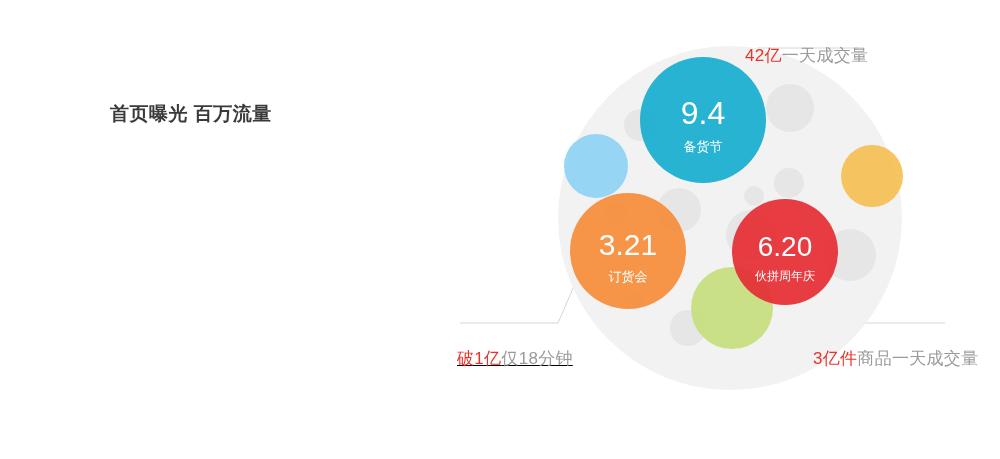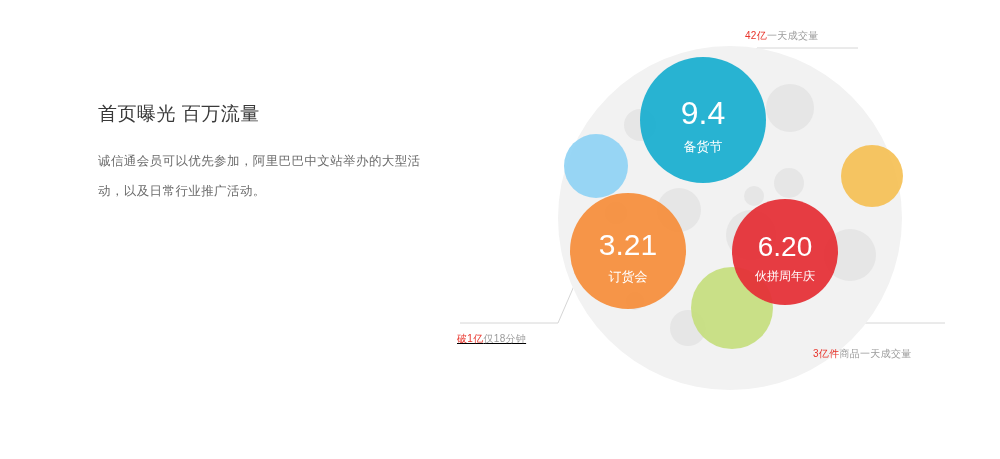--- a/index.html
+++ b/index.html
@@ -27,22 +27,22 @@
   .text-block {
     position: absolute;
     left: 98px;
     top: 100px;
     width: 330px;
   }
   .headline {
     font-size: 19px;
     line-height: 28px;
     color: #3a3a3a;
-    font-weight: normal;
-    margin: 0 0 18px 0;
+    font-weight: bold;
+    margin: 0 0 18px 12px;
     letter-spacing: 0.5px;
   }
   .body-copy {
     font-size: 12.5px;
     line-height: 30px;
     color: #6b6b6b;
     margin: 0;
     letter-spacing: 0.4px;
   }
 
@@ -57,34 +57,35 @@
   .cluster svg {
     display: block;
     position: absolute;
     left: 0;
     top: 0;
   }
 
   
   .callout {
     position: absolute;
-    font-size: 10px;
+    font-size: 17px;
     line-height: 16px;
     white-space: nowrap;
     letter-spacing: 0.3px;
+    margin-top: 20px;
   }
   .callout .hl {
     color: #e8332a;
   }
   .callout .rest {
     color: #9a9a9a;
   }
   .callout-top    { left: 745px; top: 28px; }
   .callout-left   { left: 457px; top: 331px; text-decoration: underline; }
-  .callout-right  { left: 813px; top: 346px; }
+  .callout-right  { left: 813px; top: 331px; }
 
   
   .bub-num {
     fill: #ffffff;
     font-family: "Liberation Sans", "DejaVu Sans", sans-serif;
     font-weight: normal;
     text-anchor: middle;
   }
   .bub-sub {
     fill: #ffffff;
@@ -93,24 +94,20 @@
     text-anchor: middle;
   }
 </style>
 </head>
 <body>
 
 <div id="stage">
 
   <div class="text-block">
     <h2 class="headline">首页曝光 百万流量</h2>
-    <p class="body-copy">
-      <span>诚信通会员可以优先参加，阿里巴巴中文站举办的大型活</span><br>
-      <span>动，以及日常行业推广活动。</span>
-    </p>
   </div>
 
   <svg id="leaders" width="1000" height="459" style="position:absolute;left:0;top:0;">
       <path d="M 747 66 L 757 48 L 858 48" fill="none" stroke="#d6d6d6" stroke-width="1"></path>
       <path d="M 580 272 L 558 323 L 460 323" fill="none" stroke="#d6d6d6" stroke-width="1"></path>
       <path d="M 760 278 L 800 323 L 945 323" fill="none" stroke="#d6d6d6" stroke-width="1"></path>
     </svg>
 
   <div class="cluster">
     <svg id="cluster-svg" width="500" height="420" viewBox="0 0 500 420">

